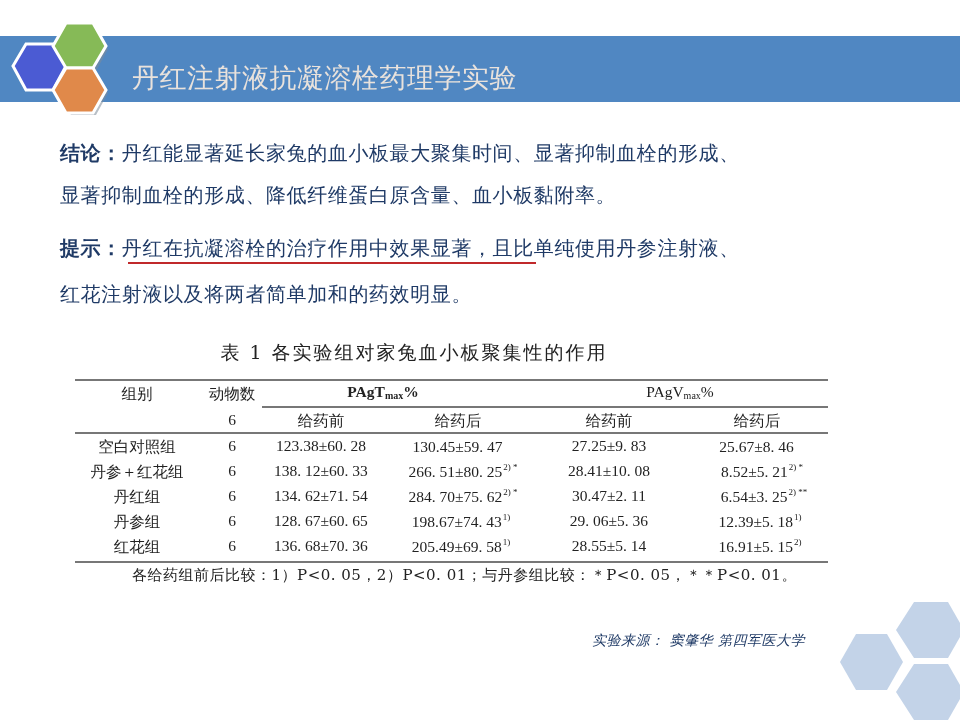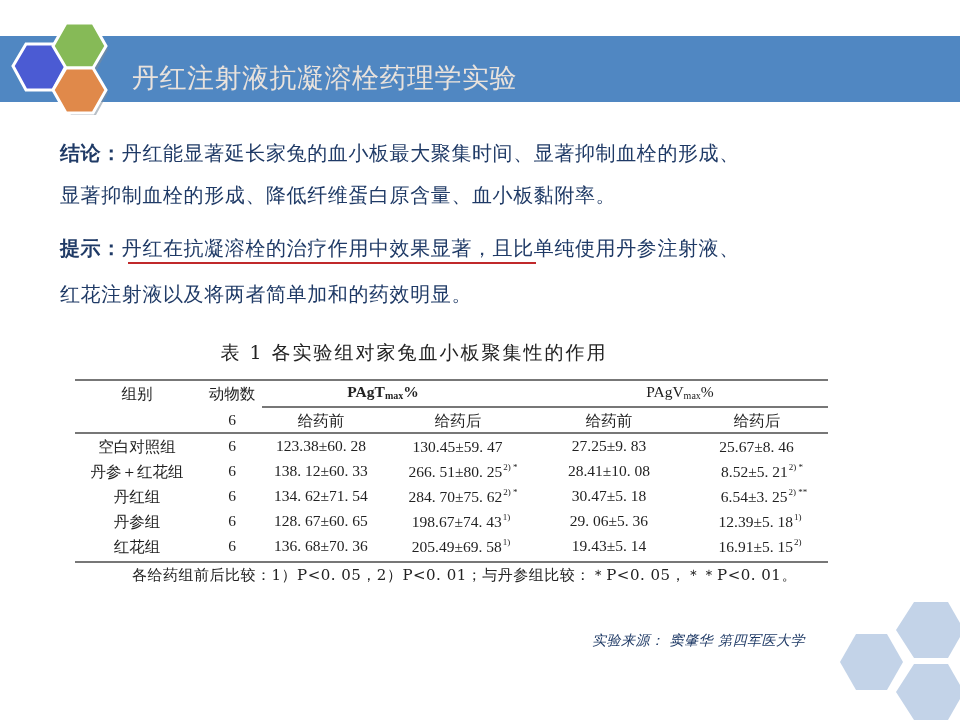--- a/index.html
+++ b/index.html
@@ -104,37 +104,37 @@
   <div class="cell" style="left:321px; top:462px;">138. 12±60. 33</div>
   <div class="cell" style="left:463px; top:462px;"><span>266. 51±80. 25</span><sup>2) *</sup></div>
   <div class="cell" style="left:609px; top:462px;">28.41±10. 08</div>
   <div class="cell" style="left:762px; top:462px;"><span>8.52±5. 21</span><sup>2) *</sup></div>
 </div>
 <div>
   <div class="cell" style="left:137px; top:487px;">丹红组</div>
   <div class="cell" style="left:232px; top:487px;">6</div>
   <div class="cell" style="left:321px; top:487px;">134. 62±71. 54</div>
   <div class="cell" style="left:463px; top:487px;"><span>284. 70±75. 62</span><sup>2) *</sup></div>
-  <div class="cell" style="left:609px; top:487px;">30.47±5. 18</div>
+  <div class="cell" style="left:609px; top:487px;">30.47±2. 11</div>
   <div class="cell" style="left:764px; top:487px;"><span>6.54±3. 25</span><sup>2) **</sup></div>
 </div>
 <div>
   <div class="cell" style="left:137px; top:512px;">丹参组</div>
   <div class="cell" style="left:232px; top:512px;">6</div>
   <div class="cell" style="left:321px; top:512px;">128. 67±60. 65</div>
   <div class="cell" style="left:461px; top:512px;"><span>198.67±74. 43</span><sup>1)</sup></div>
   <div class="cell" style="left:609px; top:512px;">29. 06±5. 36</div>
   <div class="cell" style="left:760px; top:512px;"><span>12.39±5. 18</span><sup>1)</sup></div>
 </div>
 <div>
   <div class="cell" style="left:137px; top:537px;">红花组</div>
   <div class="cell" style="left:232px; top:537px;">6</div>
   <div class="cell" style="left:321px; top:537px;">136. 68±70. 36</div>
   <div class="cell" style="left:461px; top:537px;"><span>205.49±69. 58</span><sup>1)</sup></div>
-  <div class="cell" style="left:609px; top:537px;">19.43±5. 14</div>
+  <div class="cell" style="left:609px; top:537px;">28.55±5. 14</div>
   <div class="cell" style="left:760px; top:537px;"><span>16.91±5. 15</span><sup>2)</sup></div>
 </div>
 
 <div class="note">各给药组前后比较：1）P&lt;0. 05，2）P&lt;0. 01；与丹参组比较：＊P&lt;0. 05，＊＊P&lt;0. 01。</div>
 
 <div class="source">实验来源：  窦肇华   第四军医大学</div>
 <svg class="deco" viewBox="0 0 130 124">
   <polygon points="26,38 57,38 73,66 57,94 26,94 10,66" fill="#C3D3E8"></polygon>
   <polygon points="84,6 118,6 134,34 118,62 84,62 66,34" fill="#C3D3E8"></polygon>
   <polygon points="84,68 118,68 134,96 118,124 84,124 66,96" fill="#C3D3E8"></polygon>

